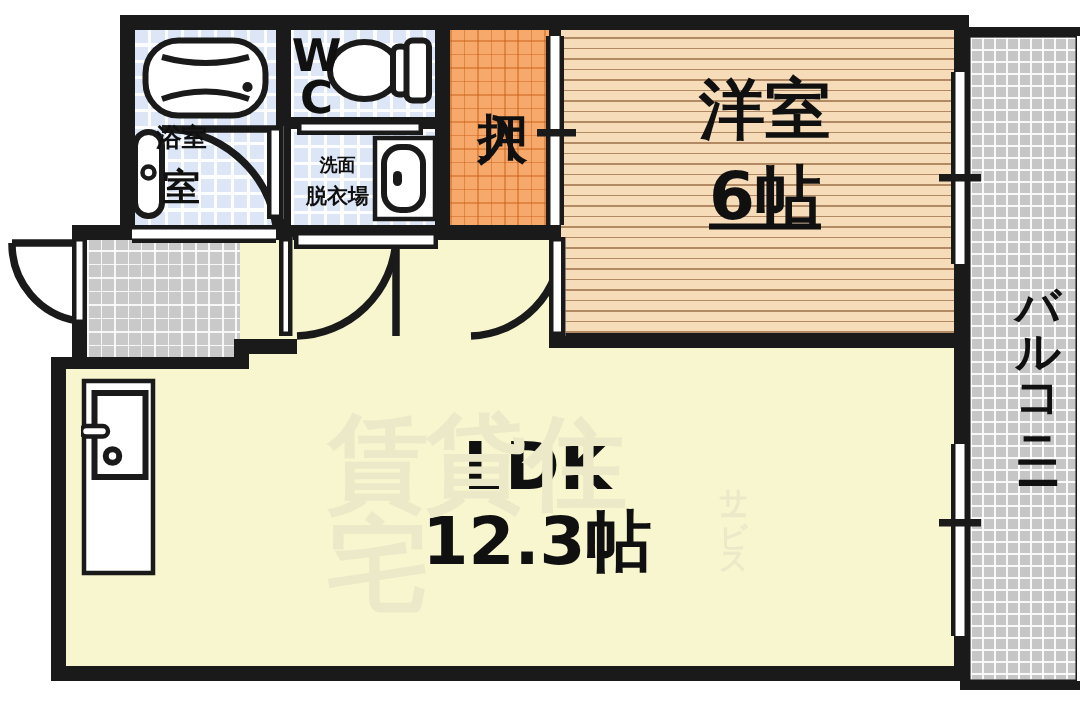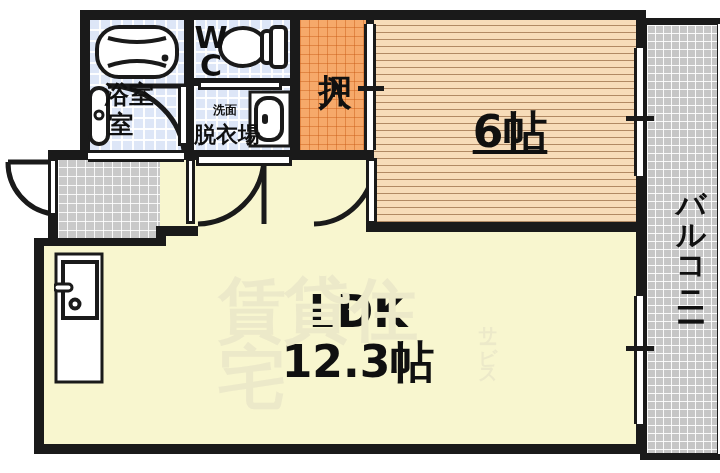--- a/index.html
+++ b/index.html
@@ -252,26 +252,27 @@
   </div>
 
   <div id="watermark">
     <span class="wm-main">賃貸住宅</span>
     <span class="wm-sub">サービス</span>
   </div>
 
   <div class="lab" style="left:258px;top:290px;width:200px;font-size:44px;">LDK</div>
   <div class="lab" style="left:248px;top:340px;width:220px;font-size:44px;">12.3帖</div>
 
+  <div class="lab" style="left:430px;top:52px;width:160px;font-size:44px;">洋室</div>
   <div class="lab" style="left:430px;top:110px;width:160px;font-size:44px;text-decoration:underline;">6帖</div>
 
   <div class="lab lab-v" style="left:316px;top:48px;width:36px;font-size:33px;">押入</div>
 
 
-  <div class="lab" style="left:104px;top:84px;width:34px;font-size:25px;font-family:Liberation Mono, monospace;">浴室</div>
+  <div class="lab" style="left:104px;top:84px;width:34px;font-size:17px;">浴室</div>
   <div class="lab" style="left:104px;top:112px;width:34px;font-size:25px;">室</div>
 
   <div class="lab" style="left:194px;top:24px;width:34px;font-size:30px;line-height:0.92;">W<br>C</div>
 
   <div class="lab" style="left:198px;top:104px;width:54px;font-size:12px;">洗面</div>
-  <div class="lab" style="left:194px;top:124px;width:62px;font-size:22px;">脱衣場</div>
+  <div class="lab" style="left:194px;top:124px;width:62px;font-size:14px;">脱衣場</div>
 
 </div>
 
 </body></html>

